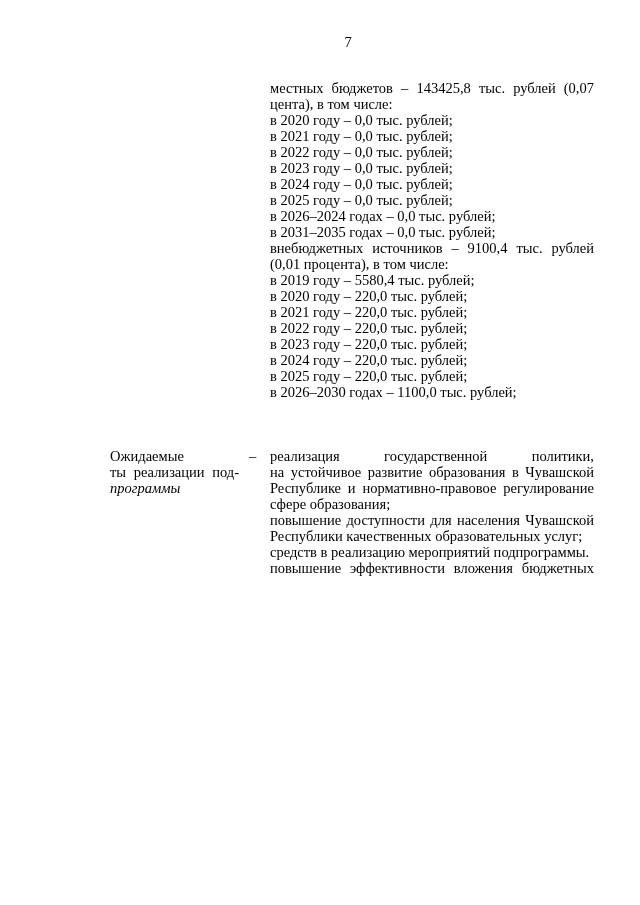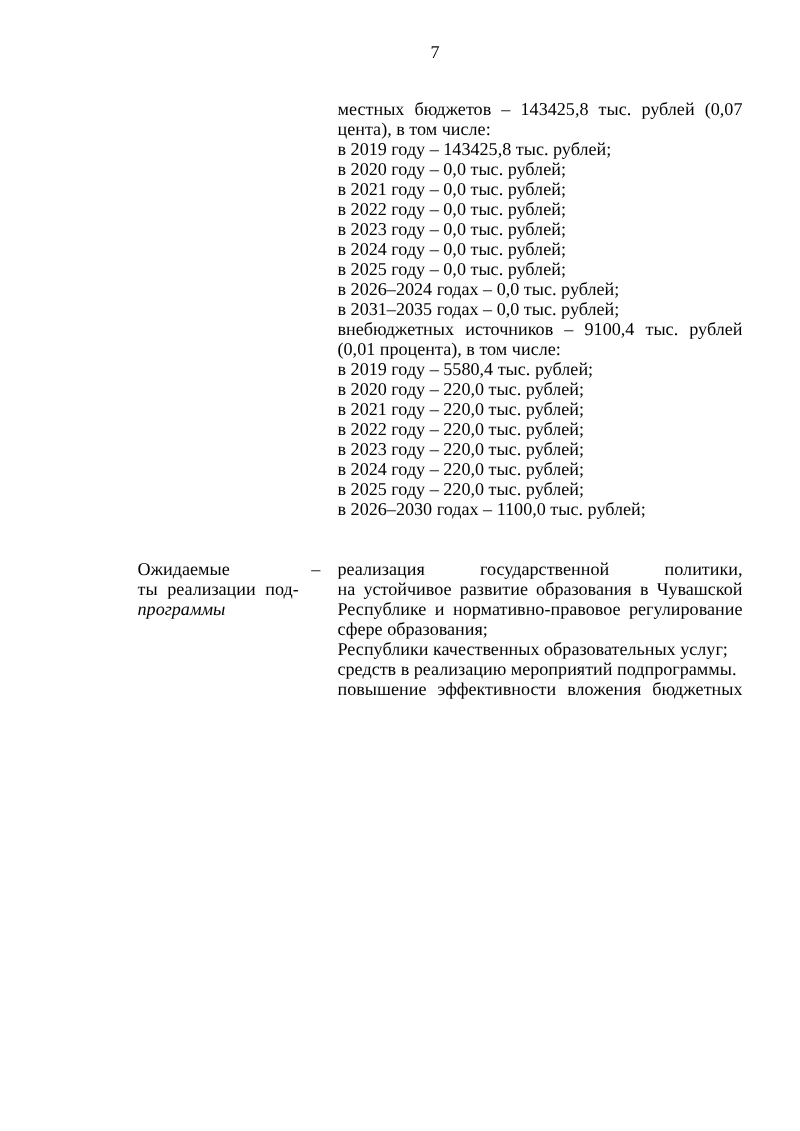--- a/index.html
+++ b/index.html
@@ -84,21 +84,20 @@
 </style>
 </head>
 <body>
 
 <div class="page-number">7</div>
 
 <div class="row row-funding">
   <div class="right-cell">
     <span class="line justify">местных бюджетов – 143425,8 тыс. рублей (0,07 про-</span>
     <span class="line">цента), в том числе:</span>
-    <span class="line">в 2019 году – 143425,8 тыс. рублей;</span>
     <span class="line">в 2020 году – 0,0 тыс. рублей;</span>
     <span class="line">в 2021 году – 0,0 тыс. рублей;</span>
     <span class="line">в 2022 году – 0,0 тыс. рублей;</span>
     <span class="line">в 2023 году – 0,0 тыс. рублей;</span>
     <span class="line">в 2024 году – 0,0 тыс. рублей;</span>
     <span class="line">в 2025 году – 0,0 тыс. рублей;</span>
     <span class="line">в 2026–2024 годах – 0,0 тыс. рублей;</span>
     <span class="line">в 2031–2035 годах – 0,0 тыс. рублей;</span>
     <span class="line justify">внебюджетных источников – 9100,4 тыс. рублей</span>
     <span class="line">(0,01 процента), в том числе:</span>
@@ -118,17 +117,18 @@
     <span class="line justify">Ожидаемые результа-</span>
     <span class="line justify">ты реализации под-</span>
     <span class="line last">программы</span>
   </div>
   <div class="dash-cell">–</div>
   <div class="right-cell">
     <span class="line justify">реализация государственной политики, направленной</span>
     <span class="line justify">на устойчивое развитие образования в Чувашской</span>
     <span class="line justify">Республике и нормативно-правовое регулирование в</span>
     <span class="line">сфере образования;</span>
+    <span class="line justify">повышение доступности для населения Чувашской</span>
     <span class="line">Республики качественных образовательных услуг;</span>
     <span class="line">средств в реализацию мероприятий подпрограммы.</span>
     <span class="line justify">повышение эффективности вложения бюджетных</span>
   </div>
 </div>
 
 </body></html>

